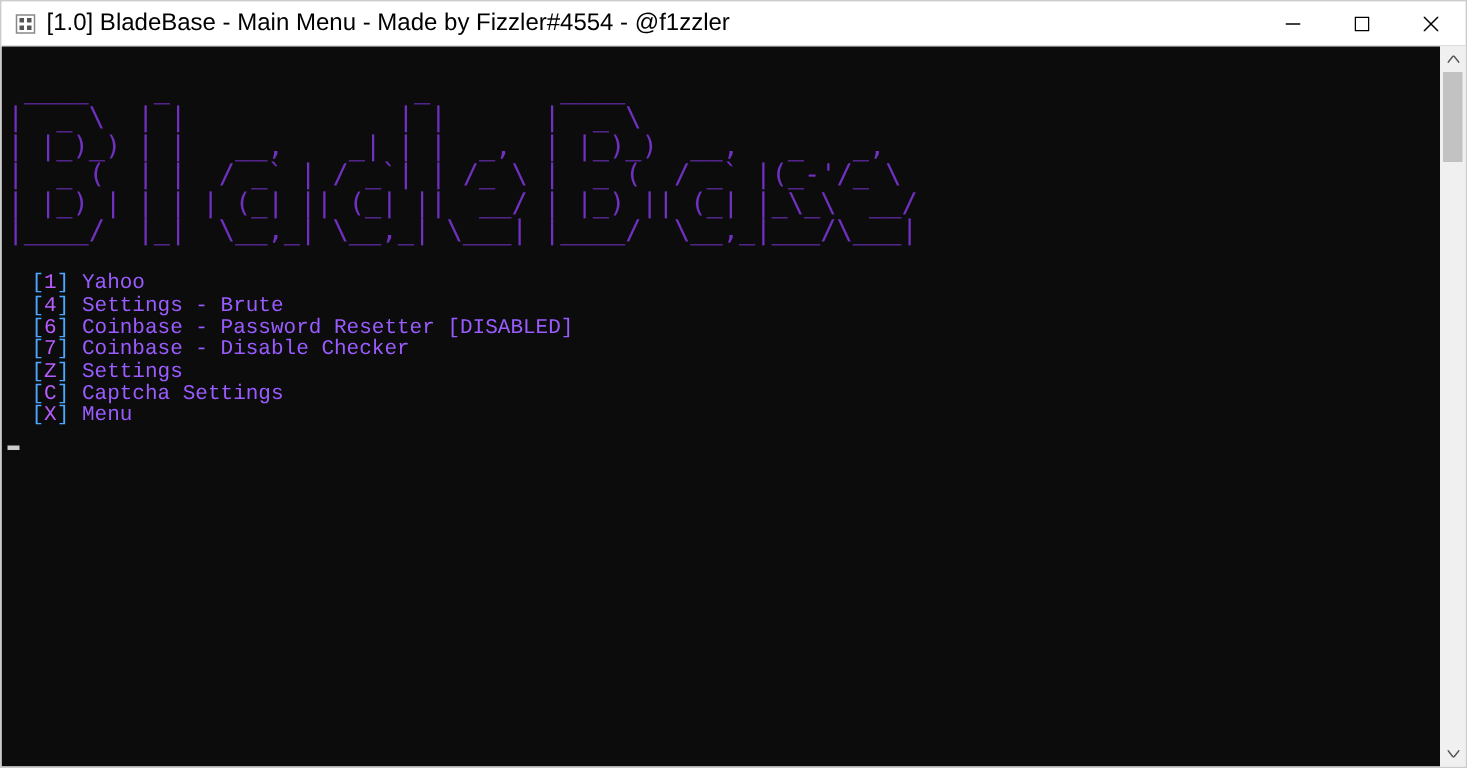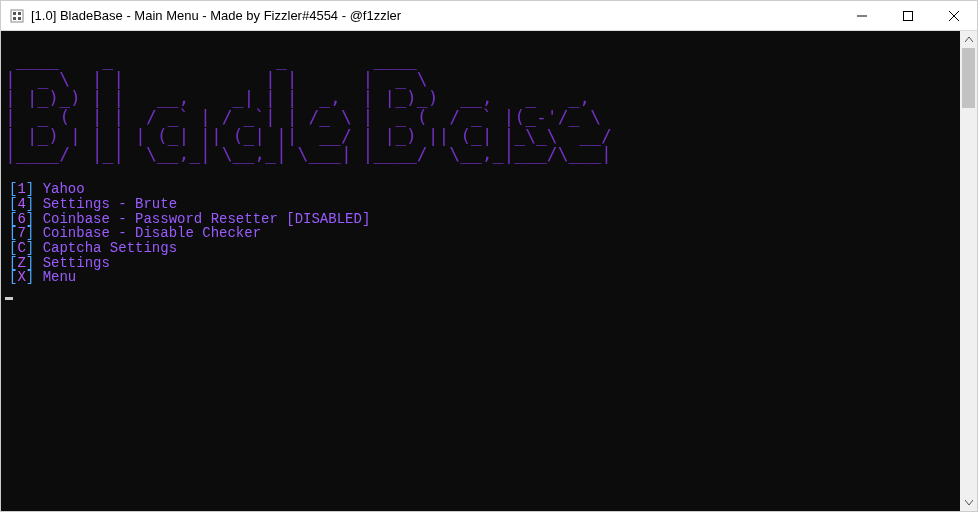--- a/index.html
+++ b/index.html
@@ -21,21 +21,21 @@
     .titlebar-icon {
       width: 16px;
       height: 16px;
       margin: 0 6px 0 8px;
       display: flex;
       align-items: center;
       justify-content: center;
     }
     .titlebar-title {
       flex: 1;
-      font-size: 13px;
+      font-size: 16px;
       color: #000;
       white-space: nowrap;
       overflow: hidden;
     }
     .win-controls {
       display: flex;
       height: 100%;
     }
     .win-btn {
       width: 46px;
@@ -62,21 +62,21 @@
     }
     .ascii-art {
       color: #7030c0;
       white-space: pre;
       font-size: 18px;
       line-height: 1.05;
       margin: 20px 0 18px 4px;
       letter-spacing: 0;
     }
     .menu {
-      padding-left: 8px;
+      padding-left: 20px;
     }
     .menu-line {
       white-space: pre;
       line-height: 1.05;
       font-size: 14px;
     }
     .bracket { color: #4da6ff; }
     .key { color: #b85cff; }
     .label { color: #9a5cff; }
     .cursor {
@@ -158,22 +158,22 @@
 |  _ \  | |             | |      |  _ \                    
 | |_)_) | |   __,    _| | |  _,  | |_)_)  __,   _   _,  
 |  _ (  | |  / _` | / _`| | /_ \ |  _ (  / _` |(_-'/_ \ 
 | |_) | | | | (_| || (_| ||  __/ | |_) || (_| |_\_\  __/
 |____/  |_|  \__,_| \__,_| \___| |____/  \__,_|___/\___|</pre>
     <div class="menu">
       <div class="menu-line"><span class="bracket">[</span><span class="key">1</span><span class="bracket">]</span> <span class="label">Yahoo</span></div>
       <div class="menu-line"><span class="bracket">[</span><span class="key">4</span><span class="bracket">]</span> <span class="label">Settings - Brute</span></div>
       <div class="menu-line"><span class="bracket">[</span><span class="key">6</span><span class="bracket">]</span> <span class="label">Coinbase - Password Resetter [DISABLED]</span></div>
       <div class="menu-line"><span class="bracket">[</span><span class="key">7</span><span class="bracket">]</span> <span class="label">Coinbase - Disable Checker</span></div>
+      <div class="menu-line"><span class="bracket">[</span><span class="key">Z</span><span class="bracket">]</span> <span class="label">Settings</span></div>
       <div class="menu-line"><span class="bracket">[</span><span class="key">C</span><span class="bracket">]</span> <span class="label">Captcha Settings</span></div>
-      <div class="menu-line"><span class="bracket">[</span><span class="key">Z</span><span class="bracket">]</span> <span class="label">Settings</span></div>
       <div class="menu-line"><span class="bracket">[</span><span class="key">X</span><span class="bracket">]</span> <span class="label">Menu</span></div>
     </div>
     <span class="cursor"></span>
   </div>
   <div class="scrollbar">
     <div class="sb-btn">
       <svg width="8" height="5">
           <polyline points="0,5 4,0 8,5" fill="none" stroke="#555" stroke-width="1"></polyline>
         </svg>
     </div>

